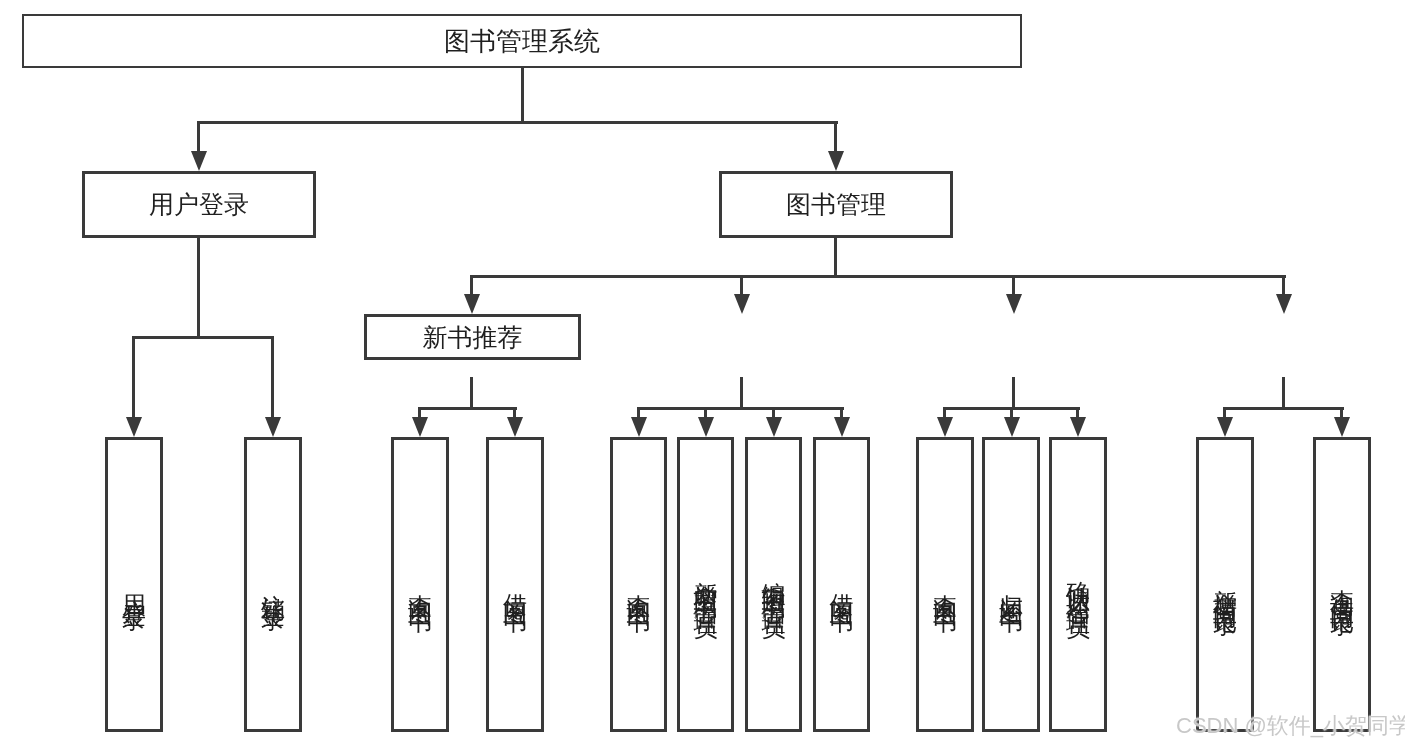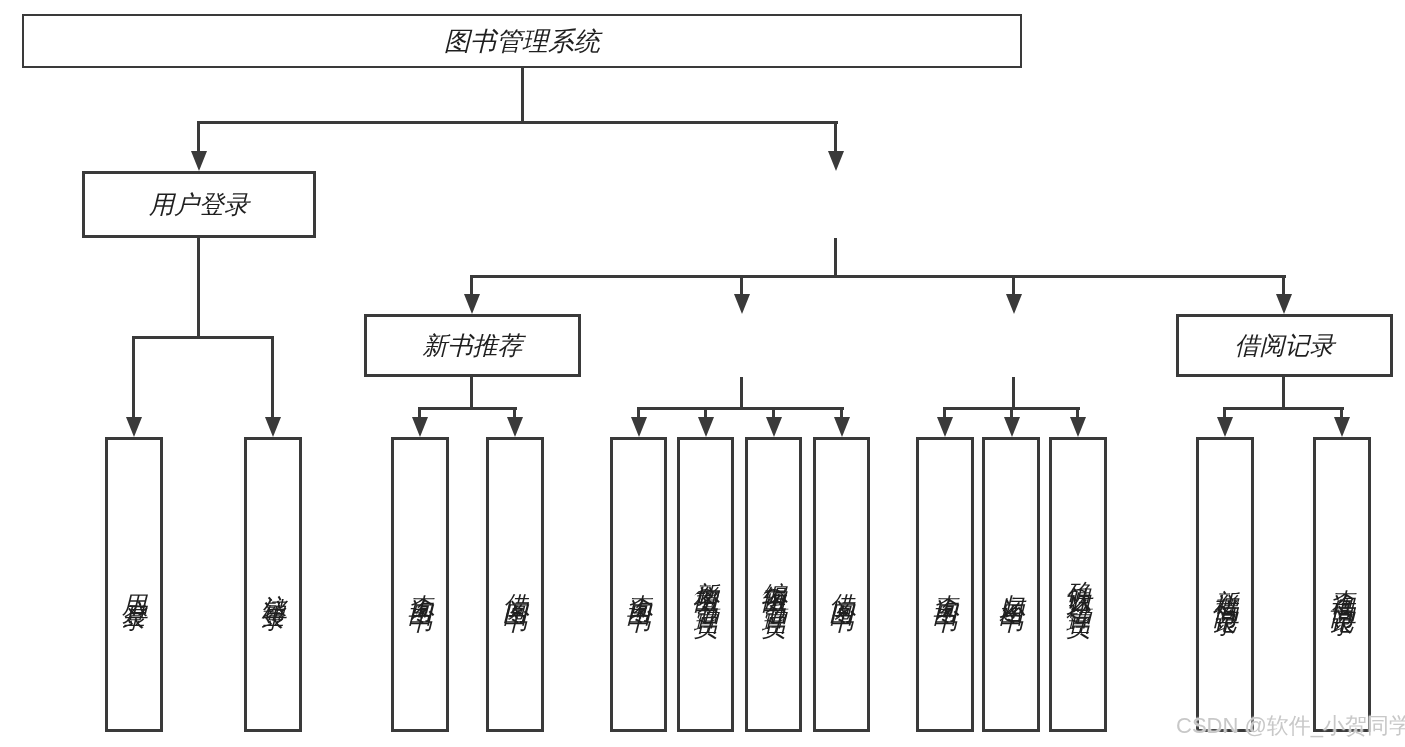--- a/index.html
+++ b/index.html
@@ -19,21 +19,20 @@
   }
   
   .box{
     position:absolute;
     border:3px solid var(--line);
     background:var(--bg);
     display:flex;align-items:center;justify-content:center;
     color:var(--text);
     font-size:25px;
     text-align:center;
-    font-style:italic;
   }
   .box.root{border-width:2px;font-size:26px;}
   .vbox{
     writing-mode:vertical-rl;
     text-orientation:mixed;
     letter-spacing:5px;
     font-size:24px;
     line-height:1;
     padding:6px 0;
   }
@@ -64,41 +63,41 @@
   <div class="box root" style="left:22px;top:14px;width:1000px;height:54px">图书管理系统</div>
 
   <div class="vl" style="left:521px;top:66px;height:56px"></div>
   <div class="hl" style="left:197px;top:121px;width:641px"></div>
   <div class="vl" style="left:197px;top:121px;height:36px"></div>
   <div class="ar" style="left:191px;top:151px"></div>
   <div class="vl" style="left:834px;top:121px;height:36px"></div>
   <div class="ar" style="left:828px;top:151px"></div>
 
   <div class="box" style="left:82px;top:171px;width:234px;height:67px">用户登录</div>
+  <div class="box" style="left:719px;top:171px;width:234px;height:67px">图书管理</div>
 
   <div class="vl" style="left:197px;top:238px;height:98px"></div>
   <div class="hl" style="left:132px;top:336px;width:142px"></div>
   <div class="vl" style="left:132px;top:336px;height:83px"></div>
   <div class="ar" style="left:126px;top:417px"></div>
   <div class="vl" style="left:271px;top:336px;height:83px"></div>
   <div class="ar" style="left:265px;top:417px"></div>
 
   <div class="vl" style="left:834px;top:238px;height:37px"></div>
   <div class="hl" style="left:470px;top:275px;width:816px"></div>
   <div class="vl" style="left:470px;top:275px;height:25px"></div>
   <div class="ar" style="left:464px;top:294px"></div>
   <div class="vl" style="left:740px;top:275px;height:25px"></div>
   <div class="ar" style="left:734px;top:294px"></div>
   <div class="vl" style="left:1012px;top:275px;height:25px"></div>
   <div class="ar" style="left:1006px;top:294px"></div>
   <div class="vl" style="left:1282px;top:275px;height:25px"></div>
   <div class="ar" style="left:1276px;top:294px"></div>
 
-  <div class="box" style="left:364px;top:314px;width:217px;height:63px">新书推荐</div>
-  <div class="box" style="left:1176px;top:314px;width:217px;height:63px">借阅记录</div>
+  <div class="box" style="left:364px;top:314px;width:217px;height:46px">新书推荐</div>
 
   <div class="vl" style="left:470px;top:377px;height:30px"></div>
   <div class="hl" style="left:418px;top:407px;width:99px"></div>
   <div class="vl" style="left:418px;top:407px;height:14px"></div>
   <div class="ar" style="left:412px;top:417px"></div>
   <div class="vl" style="left:513px;top:407px;height:14px"></div>
   <div class="ar" style="left:507px;top:417px"></div>
 
   <div class="vl" style="left:740px;top:377px;height:30px"></div>
   <div class="hl" style="left:637px;top:407px;width:207px"></div>

